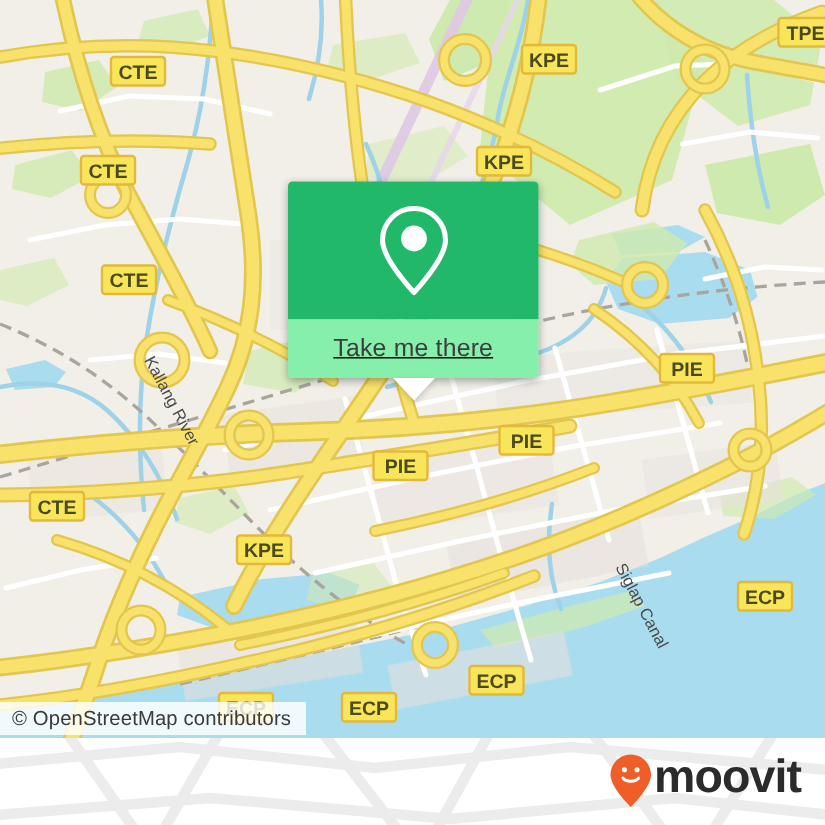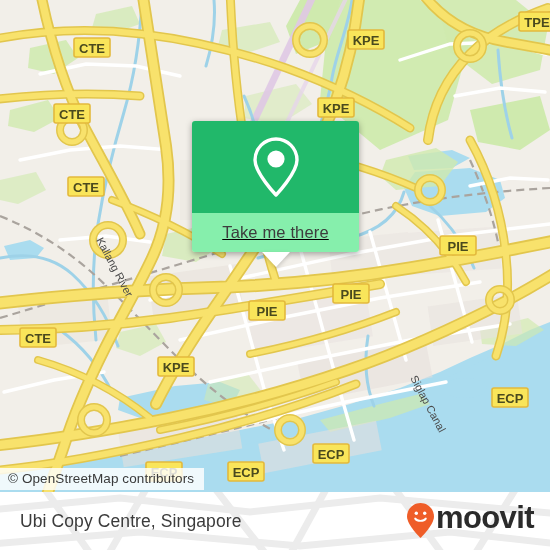--- a/index.html
+++ b/index.html
@@ -348,21 +348,20 @@
         <path d="M40,-10 L96,70"></path>
         <path d="M150,-10 L104,70"></path>
         <path d="M210,-10 L272,70"></path>
         <path d="M330,-10 L286,70"></path>
         <path d="M390,-10 L448,70"></path>
         <path d="M520,-10 L470,70"></path>
         <path d="M-10,18 L120,6 L250,20 L380,6 L560,22"></path>
         <path d="M-10,52 L140,40 L300,54 L450,40 L560,52"></path>
       </g>
     </svg>
-    <div class="footer-title">Ubi Copy Centre, Singapore</div>
     <div class="brand">
       <svg width="29" height="38" viewBox="0 0 29 38">
         <path d="M14.5 1 C7.1 1 1 7.1 1 14.5 C1 23 14.5 36 14.5 36 C14.5 36 28 23 28 14.5 C28 7.1 21.9 1 14.5 1 Z" fill="#ef5d28"></path>
         <circle cx="10.3" cy="11.2" r="1.7" fill="#ffffff"></circle>
         <circle cx="18.7" cy="11.2" r="1.7" fill="#ffffff"></circle>
         <path d="M9.2 16.6 C11.2 19.6 17.8 19.6 19.8 16.6" fill="none" stroke="#ffffff" stroke-width="1.9" stroke-linecap="round"></path>
       </svg>
       <span class="brand-word">moovit</span>
     </div>
   </div>

